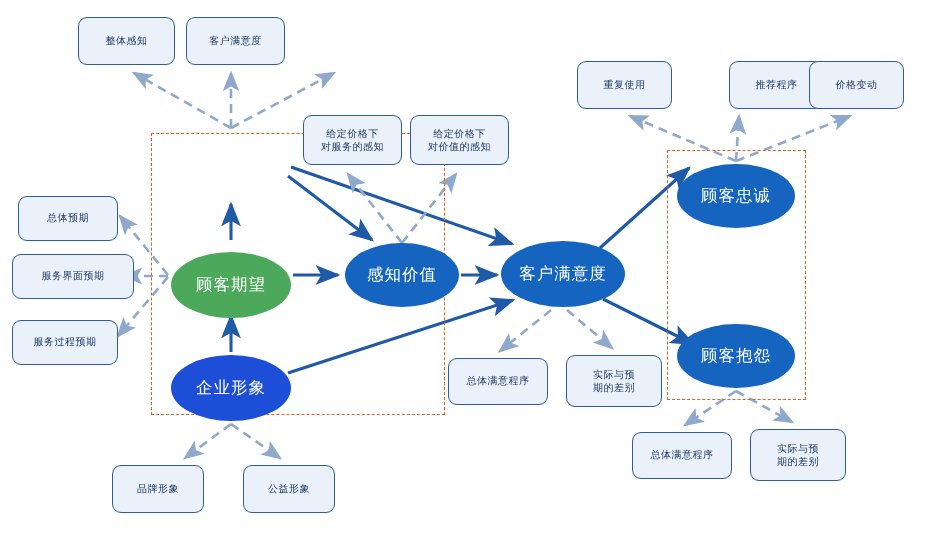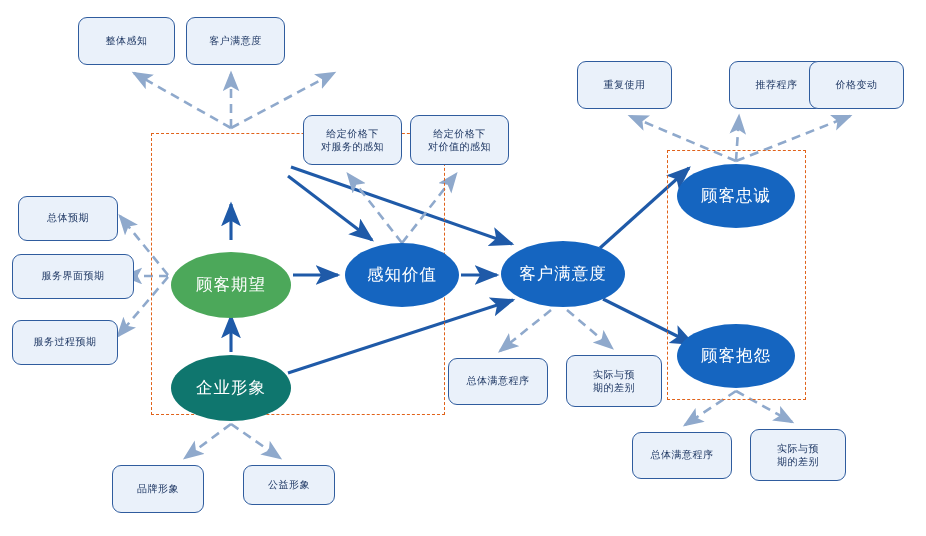--- a/index.html
+++ b/index.html
@@ -12,21 +12,21 @@
 
   
   .box{background:#eaf1fa;border:1.6px solid #2f5c9e;border-radius:9px;
        color:#1f3864;font-size:10px;line-height:1.25;letter-spacing:.5px;}
   .box.two{line-height:1.3;justify-content:center;}
 
   
   .ell{border-radius:50%;color:#ffffff;font-size:16.5px;letter-spacing:1px;}
   .ell.blue{background:#1565c0;}
   .ell.green{background:#4ca85a;}
-  .ell.magenta{background:#0f766e;}
+  .ell.magenta{background:#1d4ed8;}
 
   .dashbox{position:absolute;border:1.6px dashed #e0621a;box-sizing:border-box;}
 </style>
 </head>
 <body>
 
 <div id="canvas">
 
   <svg id="edges" viewBox="0 0 926 536" xmlns="http://www.w3.org/2000/svg">
     <defs>
@@ -115,15 +115,15 @@
 
   <div class="node box" style="left:632px;top:432px;width:100px;height:47px;">总体满意程序</div>
   <div class="node box two" style="left:750px;top:429px;width:96px;height:52px;">
     <span style="display:block;">
       <span style="display:block;">实际与预</span>
       <span style="display:block;">期的差别</span>
     </span>
   </div>
 
   <div class="node box" style="left:112px;top:465px;width:92px;height:48px;">品牌形象</div>
-  <div class="node box" style="left:243px;top:465px;width:92px;height:40px;">公益形象</div>
+  <div class="node box" style="left:243px;top:465px;width:92px;height:48px;">公益形象</div>
 
 </div>
 
 </body></html>

